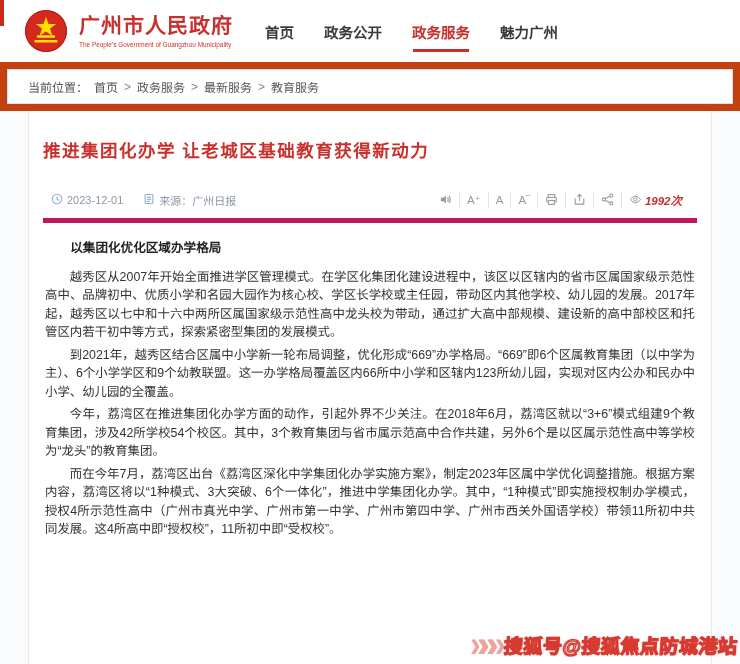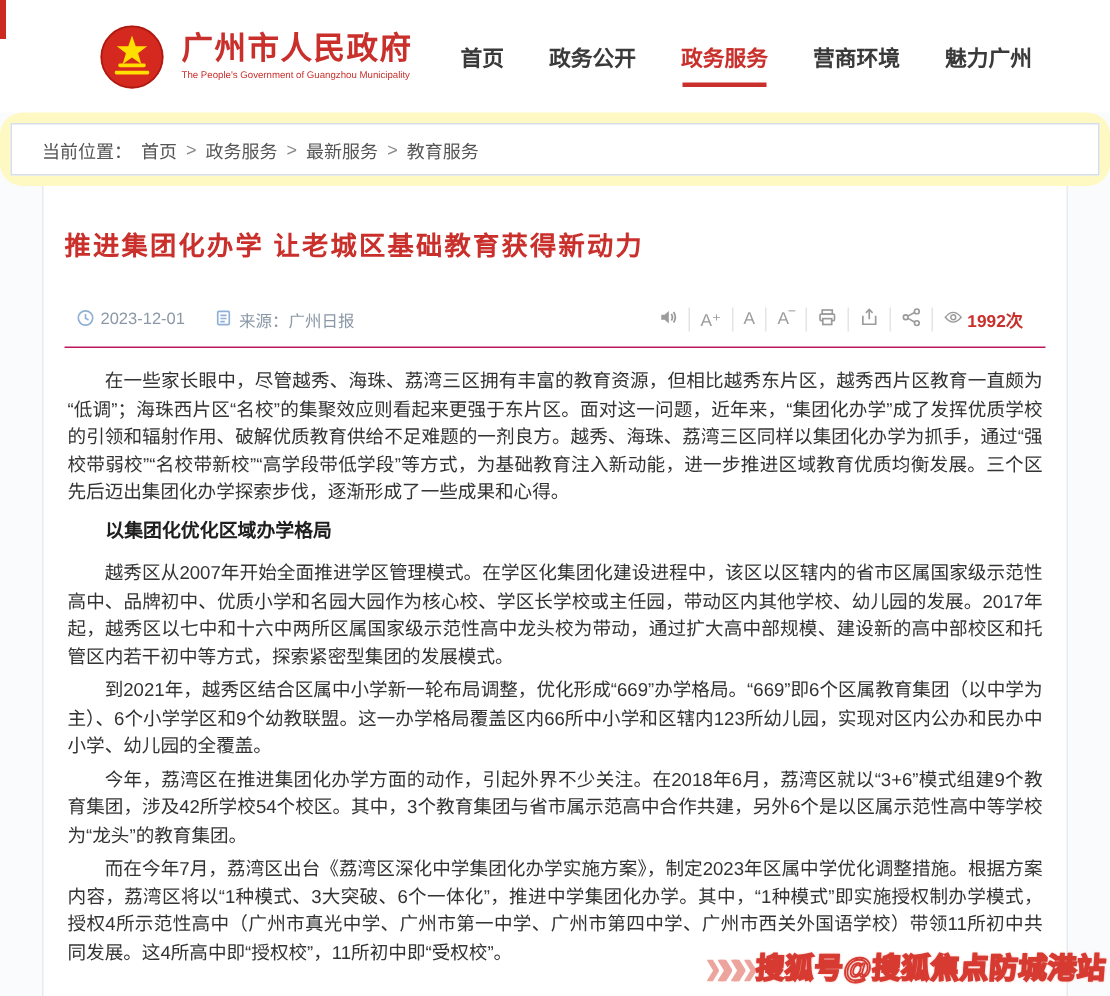--- a/index.html
+++ b/index.html
@@ -3,47 +3,47 @@
 <meta charset="utf-8">
 <style>
   * { box-sizing: border-box; margin: 0; padding: 0; }
   html,body { width:740px; height:664px; }
   body {
     font-family:"Liberation Sans","DejaVu Sans",sans-serif;
     background:#fafbfc; overflow:hidden; position:relative;
   }
   
   .red-sliver { position:absolute; left:0; top:0; width:4px; height:26px; background:#cc2a21; }
-  .topbar { height:75px; background:#ffffff; display:flex; align-items:center; padding-left:65px; }
+  .topbar { height:62px; background:#ffffff; display:flex; align-items:center; padding-left:23px; }
   .emblem svg { width:46px; height:46px; display:block; }
   .site-names { margin-left:10px; width:152px; flex:none; }
   .site-cn { color:#c9302c; font-size:21px; font-weight:bold; letter-spacing:1px; line-height:1.1; white-space:nowrap; }
   .site-en { color:#c9302c; font-size:7px; margin-top:3px; transform:scale(.92); transform-origin:left center; white-space:nowrap; }
   .nav { display:flex; gap:30px; margin-left:34px; align-items:center; }
   .nav a { font-size:14.5px; color:#3a3a3a; font-weight:600; text-decoration:none; position:relative; padding:9px 0; white-space:nowrap; cursor:pointer; }
   .nav a.active { color:#c9302c; }
   .nav a.active::after { content:""; position:absolute; left:1px; right:1px; bottom:-1px; height:3px; background:#c9302c; }
   
-  .band { background:#fef9c3; padding:7px 7px;border-radius:15px; }
+  .band { background:#c2410c; padding:7px 7px; }
   .crumbbox { background:#ffffff; border:1px solid #d5dee9; padding:8px 20px; font-size:12px; color:#555; display:flex; gap:6px; align-items:center; }
   .crumbbox .crumb-link { color:#555; text-decoration:none; cursor:pointer; }
   .crumbbox .sep { color:#888; }
   
   .card { margin:0 28px; background:#ffffff; border:1px solid #e8eaee; border-top:none; height:556px; overflow:hidden;
     padding:26px 14px 6px; position:relative; }
   .art-title { color:#c9302c; font-size:17.5px; font-weight:bold; letter-spacing:1.5px; margin:0 0 30px; }
-  .meta { display:flex; align-items:flex-start; font-size:11px; color:#8b98a6; padding:0 8px 10px; border-bottom:1px solid #be185d; }
+  .meta { display:flex; align-items:flex-start; font-size:11px; color:#8b98a6; padding:0 8px 10px; border-bottom:5px solid #be185d; }
   .meta-left { display:flex; gap:20px; align-items:center; }
   .meta-item { display:flex; align-items:center; gap:4px; }
   .meta-item svg { width:12px; height:12px; }
   .meta-right { margin-left:auto; display:flex; align-items:stretch; }
   .tool { padding:0 7px; border-left:1px solid #e4e4e4; color:#9b9b9b; font-size:11.5px; display:flex; align-items:center; gap:3px; cursor:pointer; }
   .tool.first { border-left:none; }
   .tool svg { width:13px; height:13px; }
-  .views { color:#c9302c; font-weight:bold; }
+  .views { color:#c9302c; font-weight:bold;font-style:italic; }
   
   .article { padding:9px 2px 0; }
   .para { font-size:12.4px; color:#333; line-height:18.5px; text-align:justify; text-indent:2em; margin:4px 0; }
   .subhead { font-size:12.6px; color:#1f1f1f; font-weight:bold; text-indent:2em; line-height:18.5px; margin:7px 0 10px; }
   
   .watermark { position:absolute; right:2px; bottom:4px; display:flex; align-items:center; white-space:nowrap; pointer-events:none; }
   .wm-chevrons { color:#eda49d; font-size:32px; font-weight:bold; letter-spacing:-9px; margin-right:8px; line-height:1; transform:scaleY(1.15); }
   .wm-text { font-size:19px; font-weight:bold; color:#ffffff; -webkit-text-stroke:1.2px #d63a30;
     text-shadow:0 0 1px #d63a30, 0 0 2px rgba(214,58,48,.6); transform:skewX(-4deg); letter-spacing:.5px; }
 </style>
@@ -63,21 +63,20 @@
     </svg>
   </span>
   <div class="site-names">
     <div class="site-cn">广州市人民政府</div>
     <div class="site-en">The People's Government of Guangzhou Municipality</div>
   </div>
   <nav class="nav">
     <a>首页</a>
     <a>政务公开</a>
     <a class="active">政务服务</a>
-    <a>营商环境</a>
     <a>魅力广州</a>
   </nav>
 
 </header>
 
 <div class="band">
   <div class="crumbbox">
     <span>当前位置：</span>
     <a class="crumb-link">首页</a>
     <span class="sep">&gt;</span>
@@ -163,21 +162,20 @@
             <path d="M1.5 6 q6.5 -8 13 0 q-6.5 8 -13 0 z"></path>
               <circle cx="8" cy="6" r="2"></circle>
           </svg>
         </span>
         <span class="views">1992次</span>
       </span>
     </div>
   </div>
 
   <article class="article">
-    <p class="para">在一些家长眼中，尽管越秀、海珠、荔湾三区拥有丰富的教育资源，但相比越秀东片区，越秀西片区教育一直颇为“低调”；海珠西片区“名校”的集聚效应则看起来更强于东片区。面对这一问题，近年来，“集团化办学”成了发挥优质学校的引领和辐射作用、破解优质教育供给不足难题的一剂良方。越秀、海珠、荔湾三区同样以集团化办学为抓手，通过“强校带弱校”“名校带新校”“高学段带低学段”等方式，为基础教育注入新动能，进一步推进区域教育优质均衡发展。三个区先后迈出集团化办学探索步伐，逐渐形成了一些成果和心得。</p>
     <h3 class="subhead">以集团化优化区域办学格局</h3>
     <p class="para">越秀区从2007年开始全面推进学区管理模式。在学区化集团化建设进程中，该区以区辖内的省市区属国家级示范性高中、品牌初中、优质小学和名园大园作为核心校、学区长学校或主任园，带动区内其他学校、幼儿园的发展。2017年起，越秀区以七中和十六中两所区属国家级示范性高中龙头校为带动，通过扩大高中部规模、建设新的高中部校区和托管区内若干初中等方式，探索紧密型集团的发展模式。</p>
     <p class="para">到2021年，越秀区结合区属中小学新一轮布局调整，优化形成“669”办学格局。“669”即6个区属教育集团（以中学为主）、6个小学学区和9个幼教联盟。这一办学格局覆盖区内66所中小学和区辖内123所幼儿园，实现对区内公办和民办中小学、幼儿园的全覆盖。</p>
     <p class="para">今年，荔湾区在推进集团化办学方面的动作，引起外界不少关注。在2018年6月，荔湾区就以“3+6”模式组建9个教育集团，涉及42所学校54个校区。其中，3个教育集团与省市属示范高中合作共建，另外6个是以区属示范性高中等学校为“龙头”的教育集团。</p>
     <p class="para">而在今年7月，荔湾区出台《荔湾区深化中学集团化办学实施方案》，制定2023年区属中学优化调整措施。根据方案内容，荔湾区将以“1种模式、3大突破、6个一体化”，推进中学集团化办学。其中，“1种模式”即实施授权制办学模式，授权4所示范性高中（广州市真光中学、广州市第一中学、广州市第四中学、广州市西关外国语学校）带领11所初中共同发展。这4所高中即“授权校”，11所初中即“受权校”。</p>
 
   </article>
 </main>
 
 <div class="watermark">

